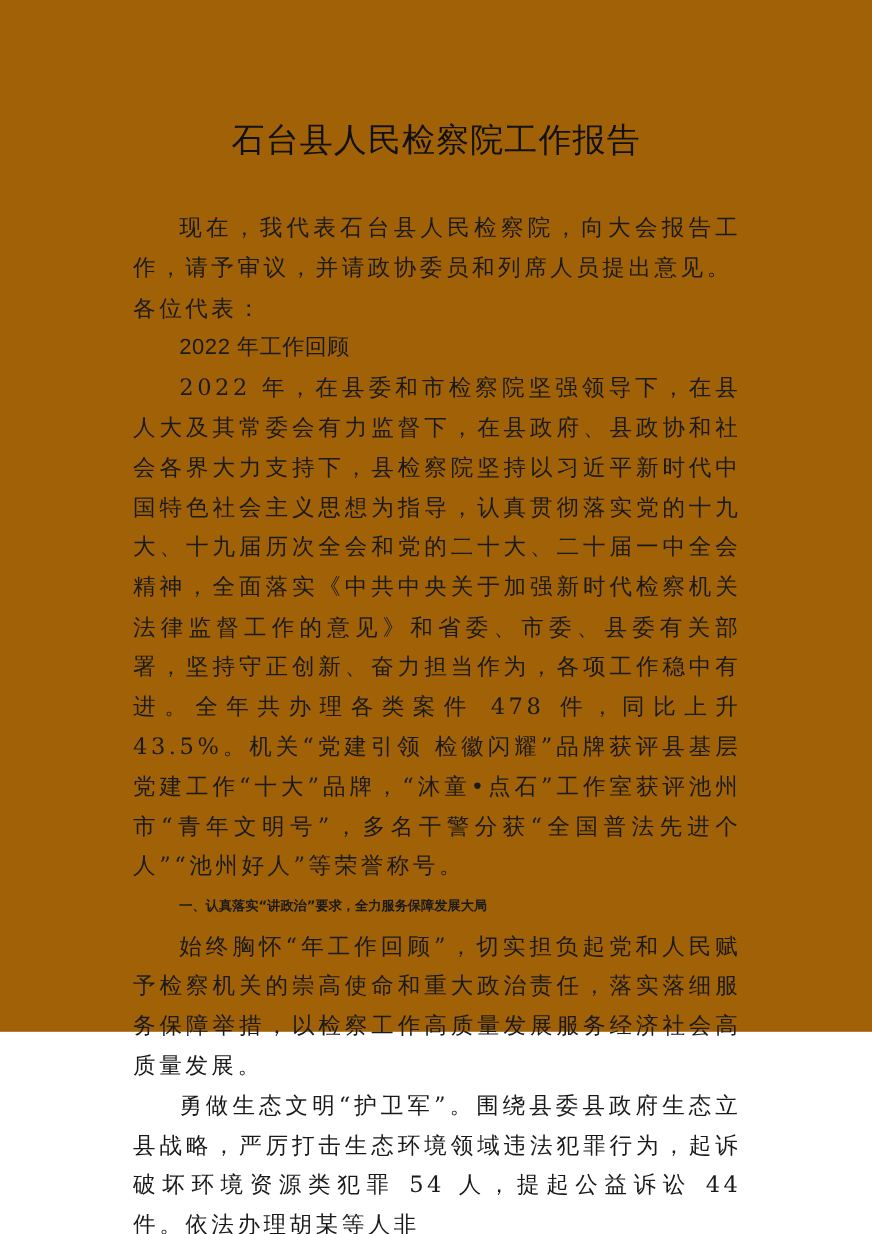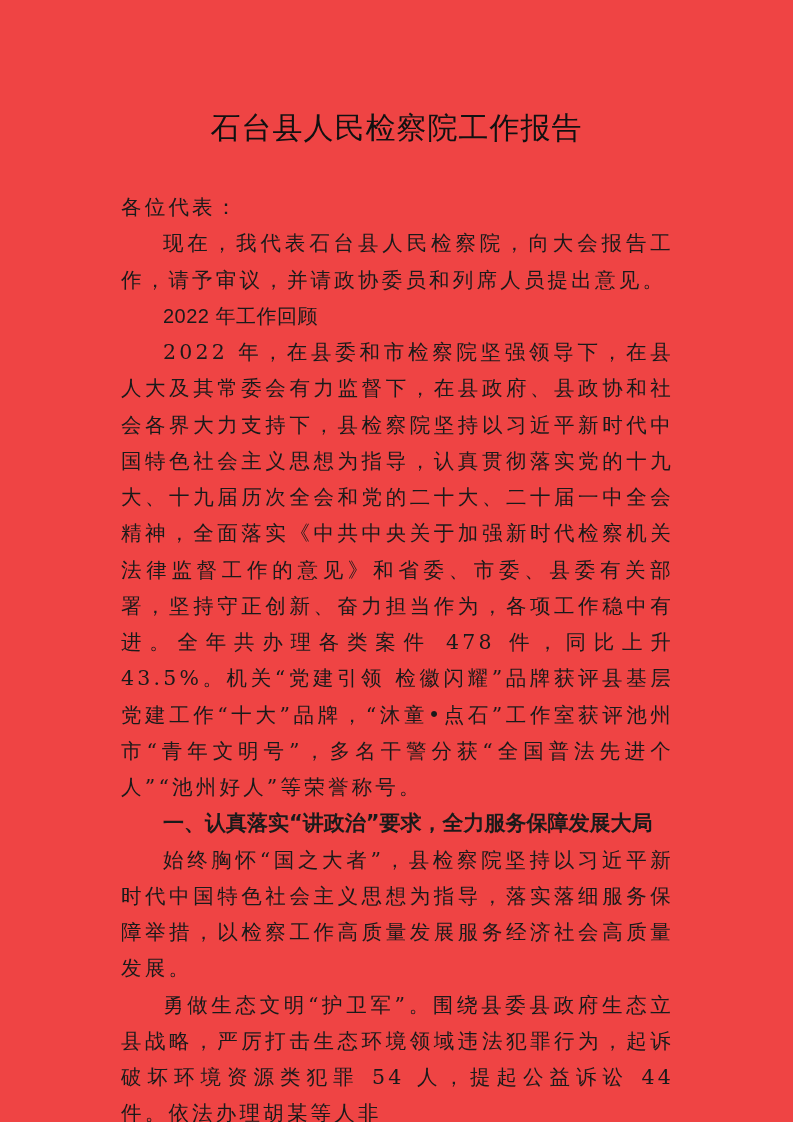--- a/index.html
+++ b/index.html
@@ -11,22 +11,22 @@
       width: 793px;
       height: 1122px;
       position: relative;
       overflow: hidden;
       color: #111111;
     }
     .page {
       position: absolute;
       left: 0; top: 0;
       width: 793px;
-      height: 1122px;
-      background: #ef4444;
+      height: 938px;
+      background: #a16207;
     }
     .title {
       position: absolute;
       left: 0;
       width: 793px;
       top: 108px;
       text-align: center;
       font-family: "DejaVu Serif", "Liberation Serif", serif;
       font-size: 30px;
       line-height: 40px;
@@ -58,32 +58,32 @@
     .heading-plain {
       font-family: Liberation Sans, sans-serif;
       font-weight: normal;
       letter-spacing: 0.5px;
       font-size: 20px;
     }
     .heading-bold {
       font-family: "DejaVu Sans", "Liberation Sans", sans-serif;
       font-weight: bold;
       letter-spacing: 0px;
-      font-size: 21px;
+      font-size: 12px;
       white-space: nowrap;
     }
   </style>
 </head>
 <body>
 
 <div class="page">
   <div class="title">石台县人民检察院工作报告</div>
 
   <div class="body">
+    <p class="p indent">现在，我代表石台县人民检察院，向大会报告工作，请予审议，并请政协委员和列席人员提出意见。</p>
     <p class="p salutation">各位代表：</p>
-    <p class="p indent">现在，我代表石台县人民检察院，向大会报告工作，请予审议，并请政协委员和列席人员提出意见。</p>
     <p class="p indent heading-plain">2022 年工作回顾</p>
     <p class="p indent">2022 年，在县委和市检察院坚强领导下，在县人大及其常委会有力监督下，在县政府、县政协和社会各界大力支持下，县检察院坚持以习近平新时代中国特色社会主义思想为指导，认真贯彻落实党的十九大、十九届历次全会和党的二十大、二十届一中全会精神，全面落实《中共中央关于加强新时代检察机关法律监督工作的意见》和省委、市委、县委有关部署，坚持守正创新、奋力担当作为，各项工作稳中有进。全年共办理各类案件 478 件，同比上升 43.5%。机关“党建引领 检徽闪耀”品牌获评县基层党建工作“十大”品牌，“沐童•点石”工作室获评池州市“青年文明号”，多名干警分获“全国普法先进个人”“池州好人”等荣誉称号。</p>
     <p class="p indent heading-bold">一、认真落实“讲政治”要求，全力服务保障发展大局</p>
-    <p class="p indent">始终胸怀“国之大者”，县检察院坚持以习近平新时代中国特色社会主义思想为指导，落实落细服务保障举措，以检察工作高质量发展服务经济社会高质量发展。</p>
+    <p class="p indent">始终胸怀“年工作回顾”，切实担负起党和人民赋予检察机关的崇高使命和重大政治责任，落实落细服务保障举措，以检察工作高质量发展服务经济社会高质量发展。</p>
     <p class="p indent">勇做生态文明“护卫军”。围绕县委县政府生态立县战略，严厉打击生态环境领域违法犯罪行为，起诉破坏环境资源类犯罪 54 人，提起公益诉讼 44 件。依法办理胡某等人非</p>
   </div>
 </div>
 
 </body></html>

